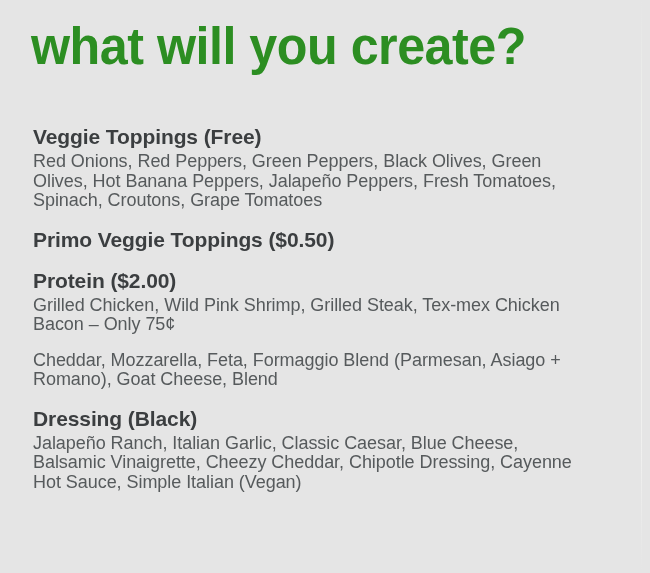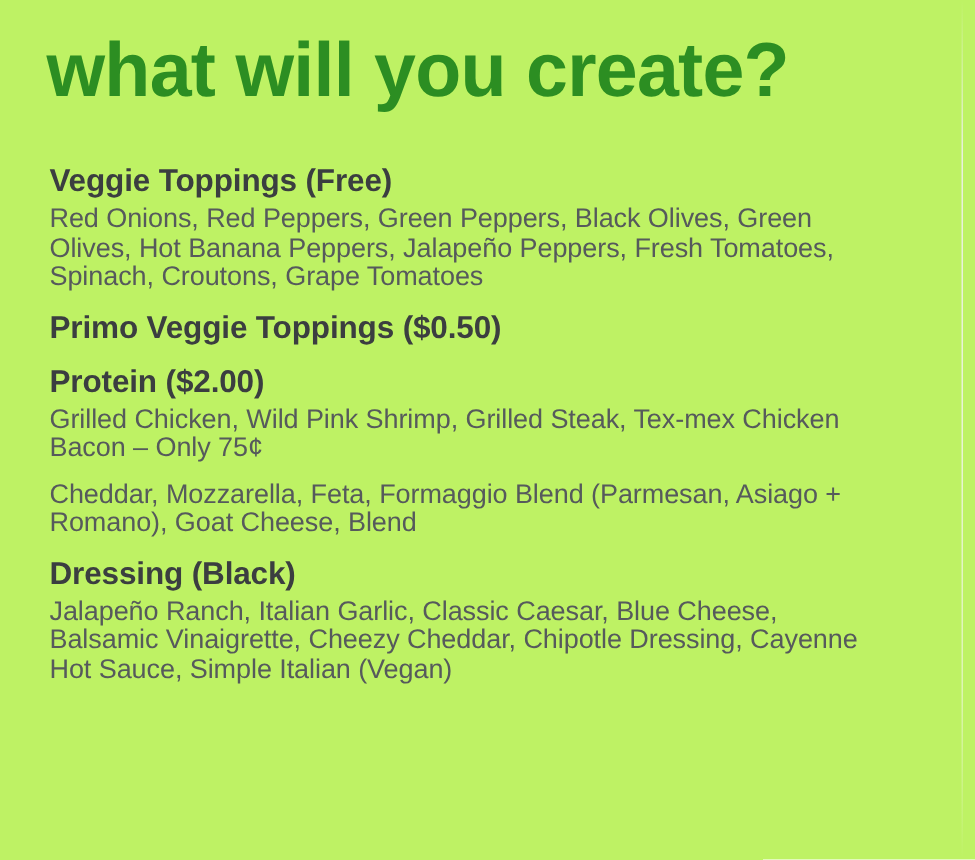--- a/index.html
+++ b/index.html
@@ -13,21 +13,21 @@
     height: 573px;
     overflow: hidden;
     font-family: "Liberation Sans", sans-serif;
     -webkit-font-smoothing: antialiased;
   }
 
   #menu-page {
     position: relative;
     width: 650px;
     height: 573px;
-    background: #bef264;
+    background: #e5e5e5;
     box-sizing: border-box;
   }
 
   
   #page-edge {
     position: absolute;
     top: 0;
     right: 8px;
     width: 1px;
     height: 573px;
@@ -59,21 +59,21 @@
   }
 
   #sections {
     position: absolute;
     left: 33px;
     top: 108px;
     width: 556px;
   }
 
   .menu-section {
-    margin: 0 0 11px 0;
+    margin: 16px 0 11px 0;
   }
   .menu-section:last-child {
     margin-bottom: 0;
   }
 
   .section-heading {
     margin: 0 0 3px 0;
     color: #3b3e40;
     font-family: "Liberation Sans", sans-serif;
     font-weight: bold;

